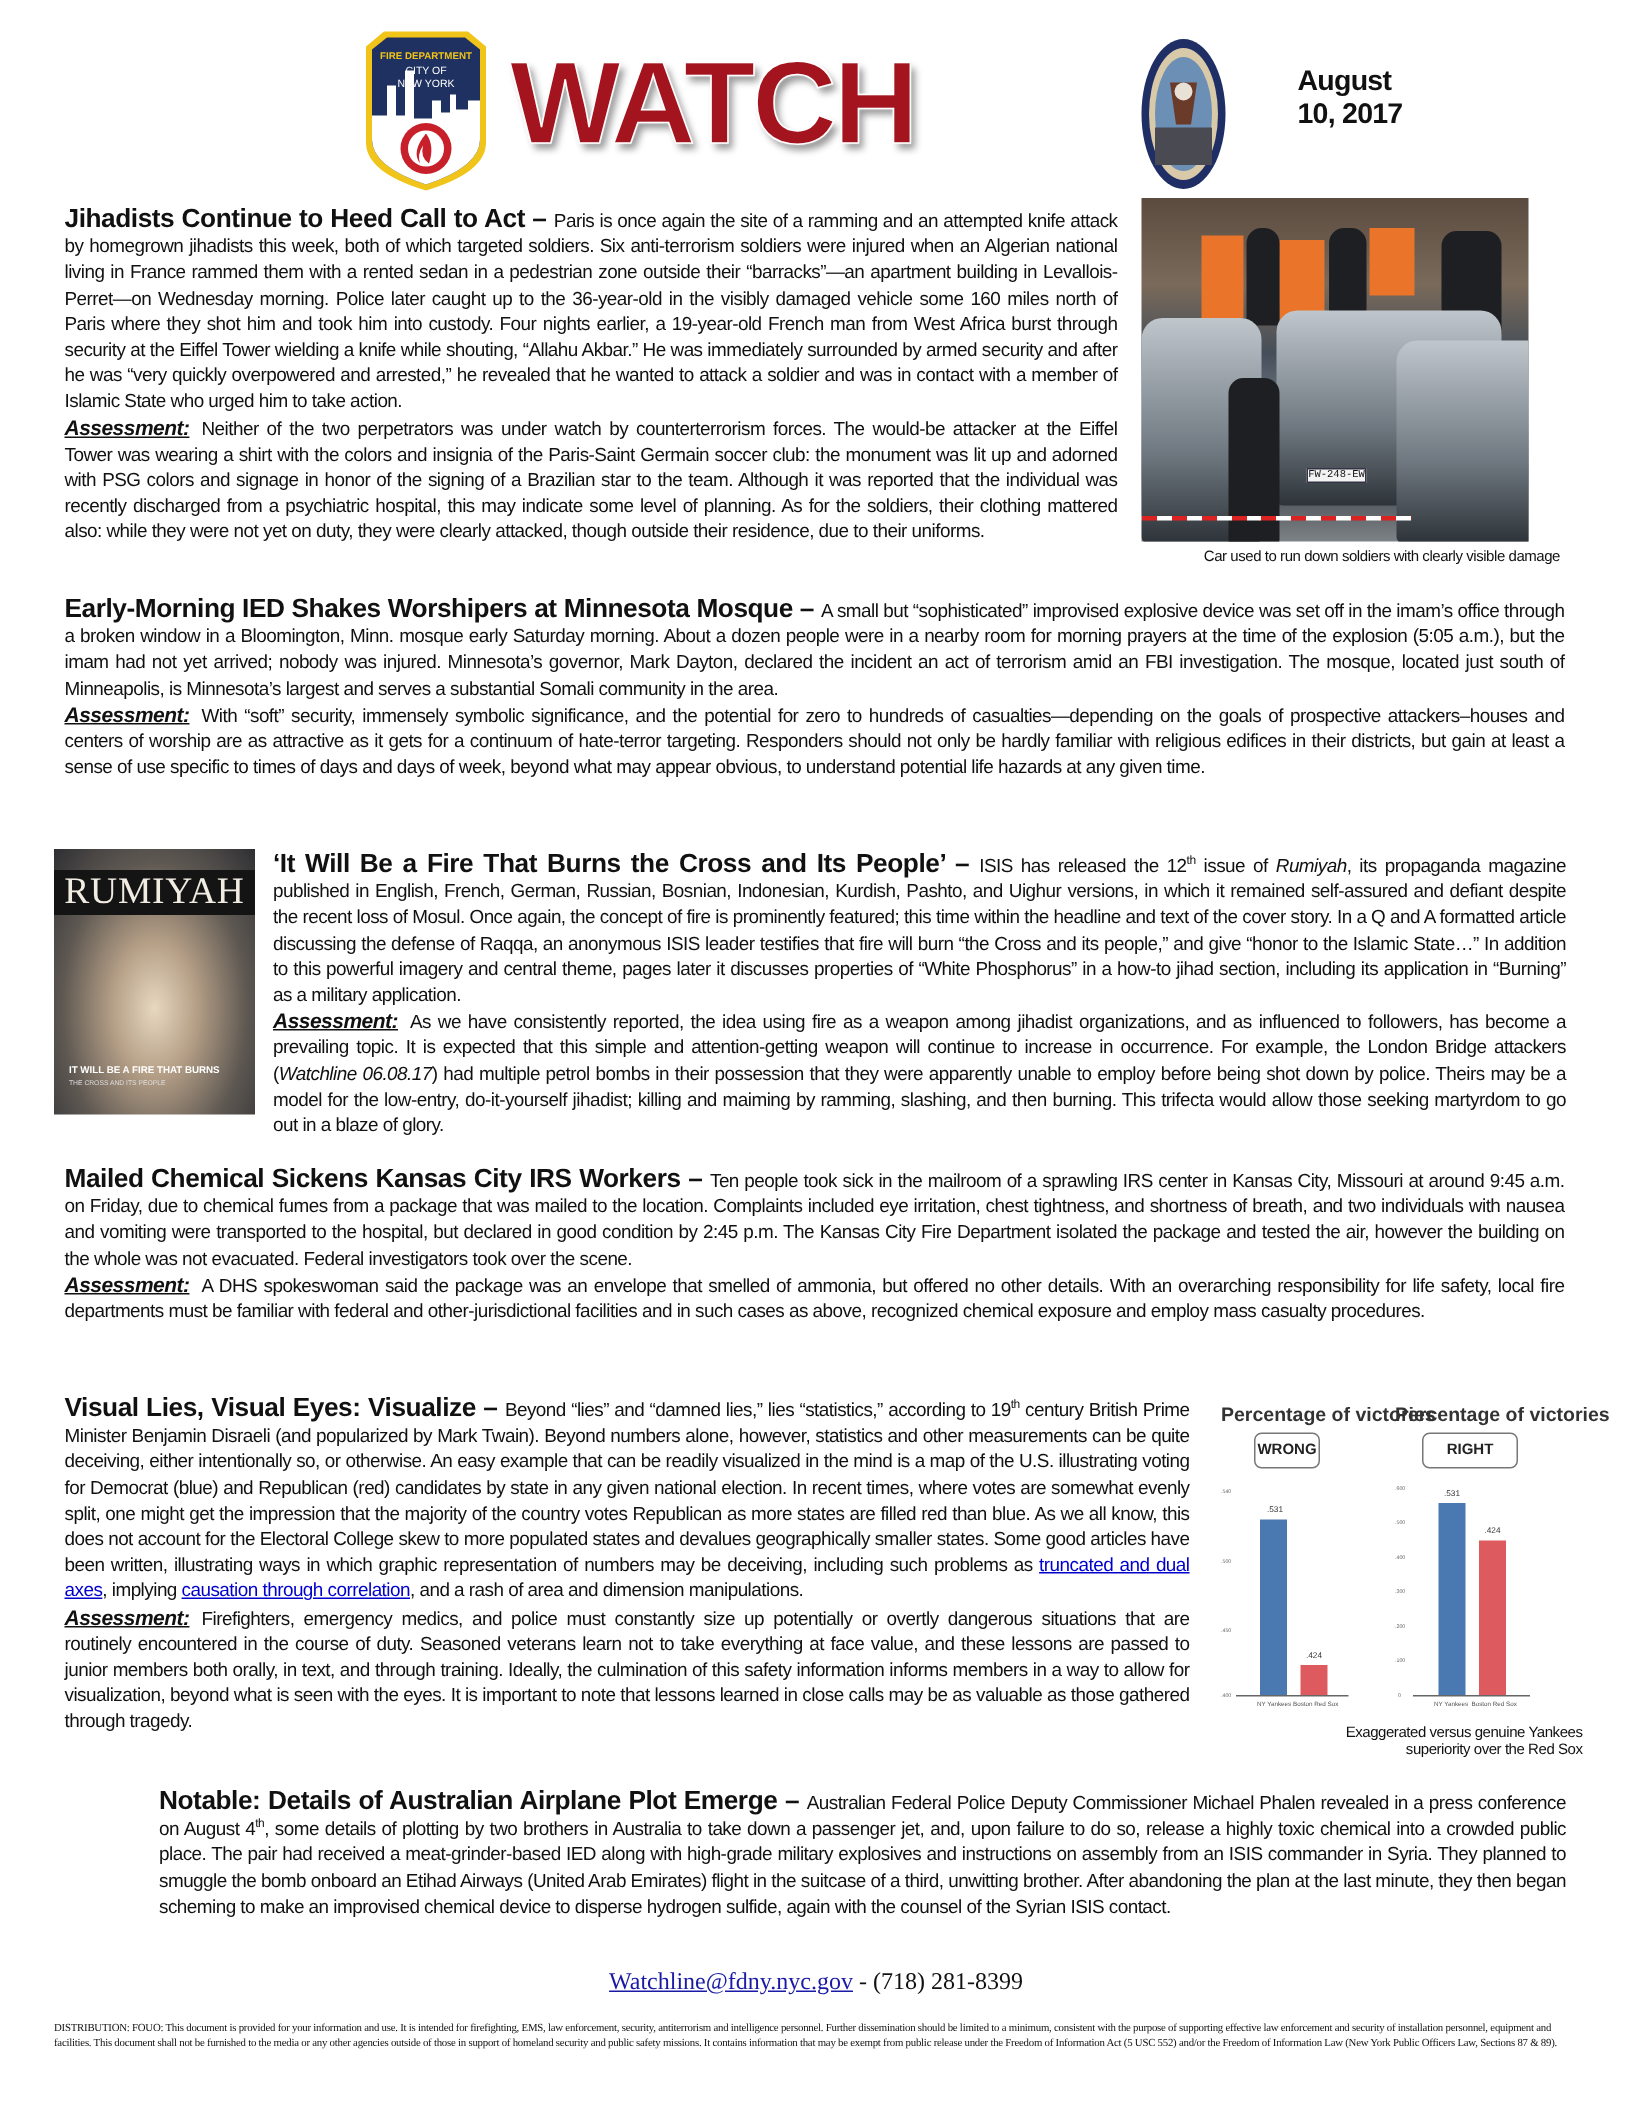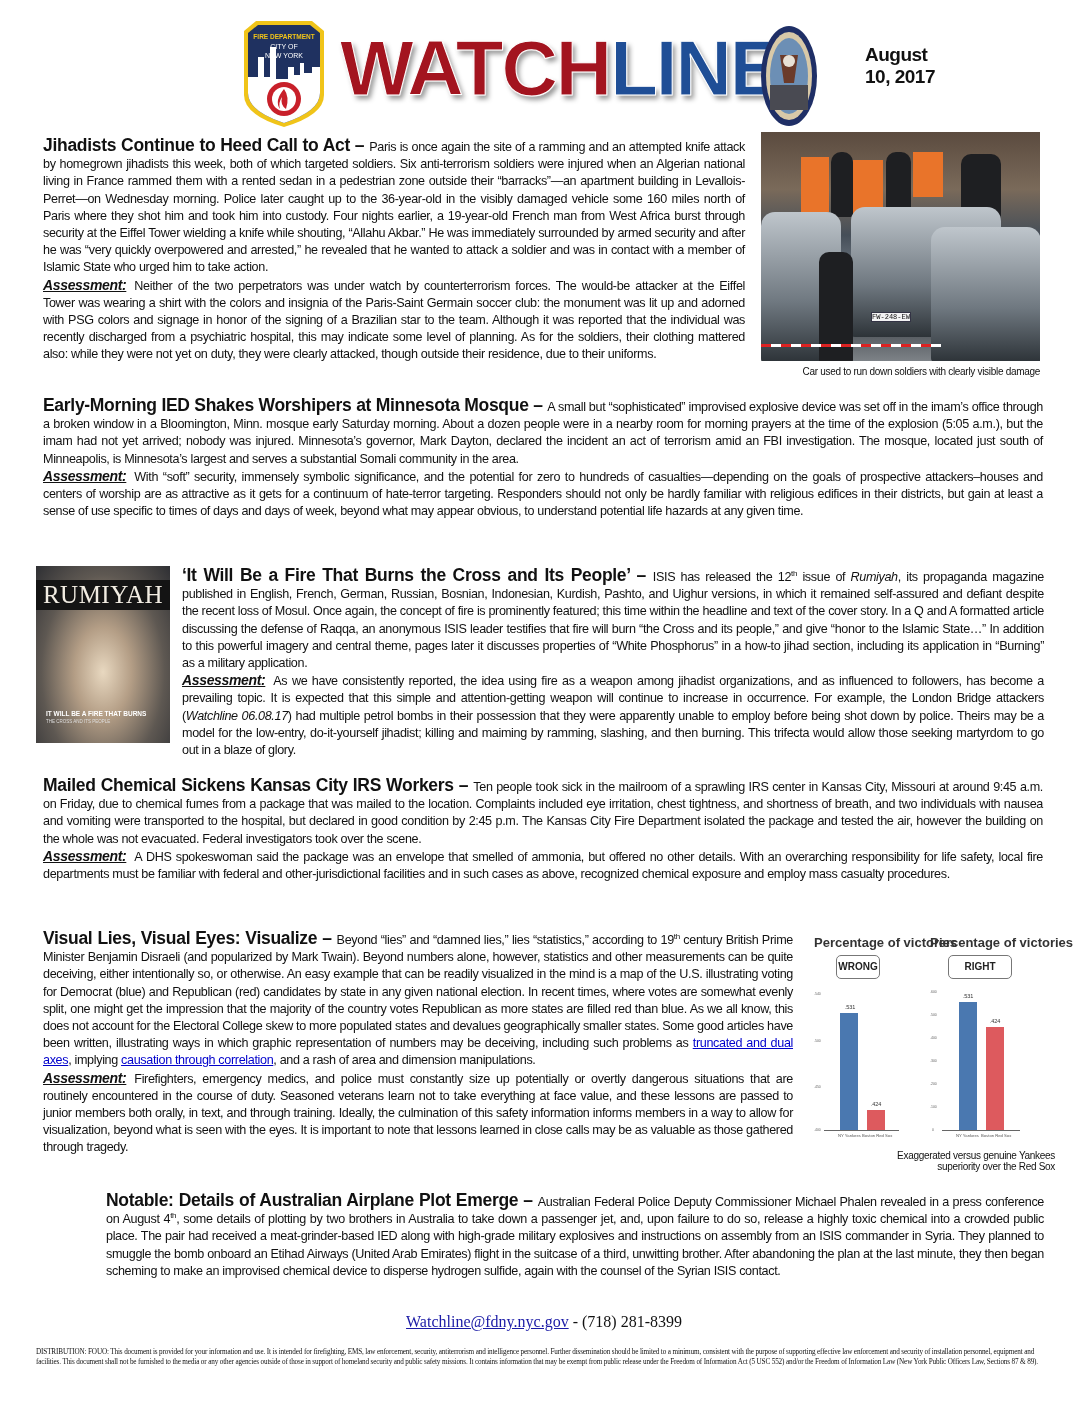--- a/index.html
+++ b/index.html
@@ -16,21 +16,21 @@
     .date { position: absolute; left: 865px; top: 44px; font-weight: bold; font-size: 19px; letter-spacing: -0.5px; }
 
     .article { position: absolute; font-family: "Liberation Sans", sans-serif; font-size: 12.6px; line-height: 17.2px;
       text-align: justify; letter-spacing: -0.35px; }
     .article .ttl { font-weight: bold; font-size: 17.5px; letter-spacing: -0.3px; }
     .article p + p { margin-top: 0; }
     .assess { font-weight: bold; font-style: italic; text-decoration: underline; font-size: 14px; margin-right: 8px; }
     .link { color: #0000cc; text-decoration: underline; cursor: pointer; }
     sup { font-size: 8px; vertical-align: super; line-height: 0; }
 
-    .photo { position: absolute; left: 761px; top: 132px; width: 279px; height: 229px; overflow: hidden;
+    .photo { position: absolute; left: 761px; top: 132px; width: 258px; height: 229px; overflow: hidden;
       background: linear-gradient(180deg, #5b4b3f 0%, #7a6a5a 25%, #454e58 45%, #6c7680 60%, #3a3f45 80%, #7d8287 100%); }
     .photo .vest { position: absolute; background: #e9742a; }
     .photo .car { position: absolute; background: linear-gradient(180deg, #bfc6cc, #6f7880 60%, #2d3338); border-radius: 14px 14px 4px 4px; }
     .photo .plate { position: absolute; background: #f3f3f3; border: 1px solid #334; font-size: 7px; font-family: "Liberation Mono", monospace; text-align: center; }
     .photo .tape { position: absolute; height: 3px; background: repeating-linear-gradient(90deg,#d22 0 10px,#fff 10px 20px); }
     .photo .fig { position: absolute; background: #1e1f22; border-radius: 10px 10px 2px 2px; }
     .caption { position: absolute; font-size: 10px; letter-spacing: -0.3px; text-align: right; }
 
     .magazine { position: absolute; left: 36px; top: 566px; width: 134px; height: 177px; overflow: hidden;
       background: radial-gradient(ellipse at 50% 60%, #e8d8c0 0%, #b49e86 30%, #5e5852 65%, #2e2f33 100%); }
@@ -65,21 +65,20 @@
     <path d="M12 76 L12 60 L22 60 L22 40 L28 40 L28 60 L34 60 L34 30 L40 30 L40 62 L52 62 L52 50 L58 50 L58 58 L64 58 L64 46 L68 46 L68 56 L76 56 L76 50 L84 50 L84 76 Q84 94 48 106 Q12 94 12 76 Z" fill="#fff"></path>
     <circle cx="48" cy="82" r="17" fill="#c8202a"></circle>
     <circle cx="48" cy="82" r="12" fill="#fff"></circle>
     <path d="M48 72 Q54 80 50 92 Q44 88 46 80 Q42 86 44 92 Q38 84 48 72 Z" fill="#c8202a"></path>
     <text x="48" y="22" font-size="6.5" fill="#f0c419" text-anchor="middle" font-family="Liberation Sans, sans-serif" font-weight="bold">FIRE DEPARTMENT</text>
     <text x="48" y="32" font-size="7" fill="#fff" text-anchor="middle" font-family="Liberation Sans, sans-serif">CITY OF</text>
     <text x="48" y="41" font-size="7" fill="#fff" text-anchor="middle" font-family="Liberation Sans, sans-serif">NEW YORK</text>
   </svg>
   <div class="wordmark">
     <span class="w1">WATCH</span>
-      <span class="w2">LINE</span>
   </div>
   <svg class="ctdp-seal" viewBox="0 0 58 102">
     <ellipse cx="29" cy="51" rx="28" ry="50" fill="#1f2f66"></ellipse>
     <ellipse cx="29" cy="51" rx="23" ry="44" fill="#d8c9a8"></ellipse>
     <ellipse cx="29" cy="51" rx="19" ry="38" fill="#6c8fb5"></ellipse>
     <rect x="10" y="60" width="38" height="25" fill="#494a52"></rect>
     <path d="M20 30 L38 30 L34 58 L24 58 Z" fill="#6b3b2a"></path>
     <circle cx="29" cy="36" r="6" fill="#e8e1d6"></circle>
   </svg>
   <div class="date">August 10, 2017</div>

